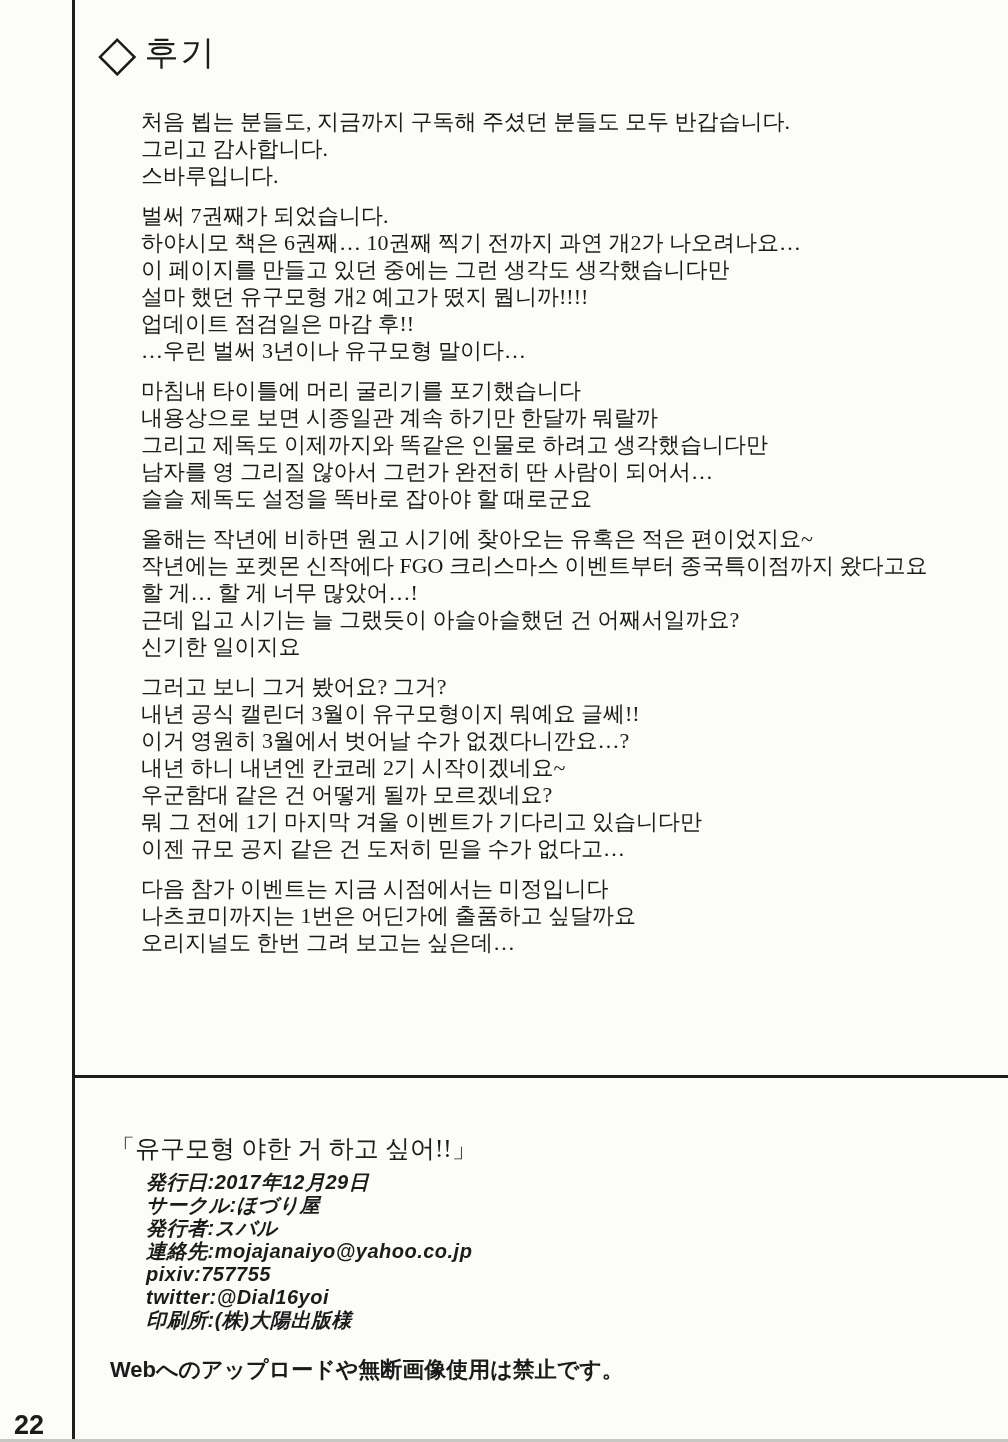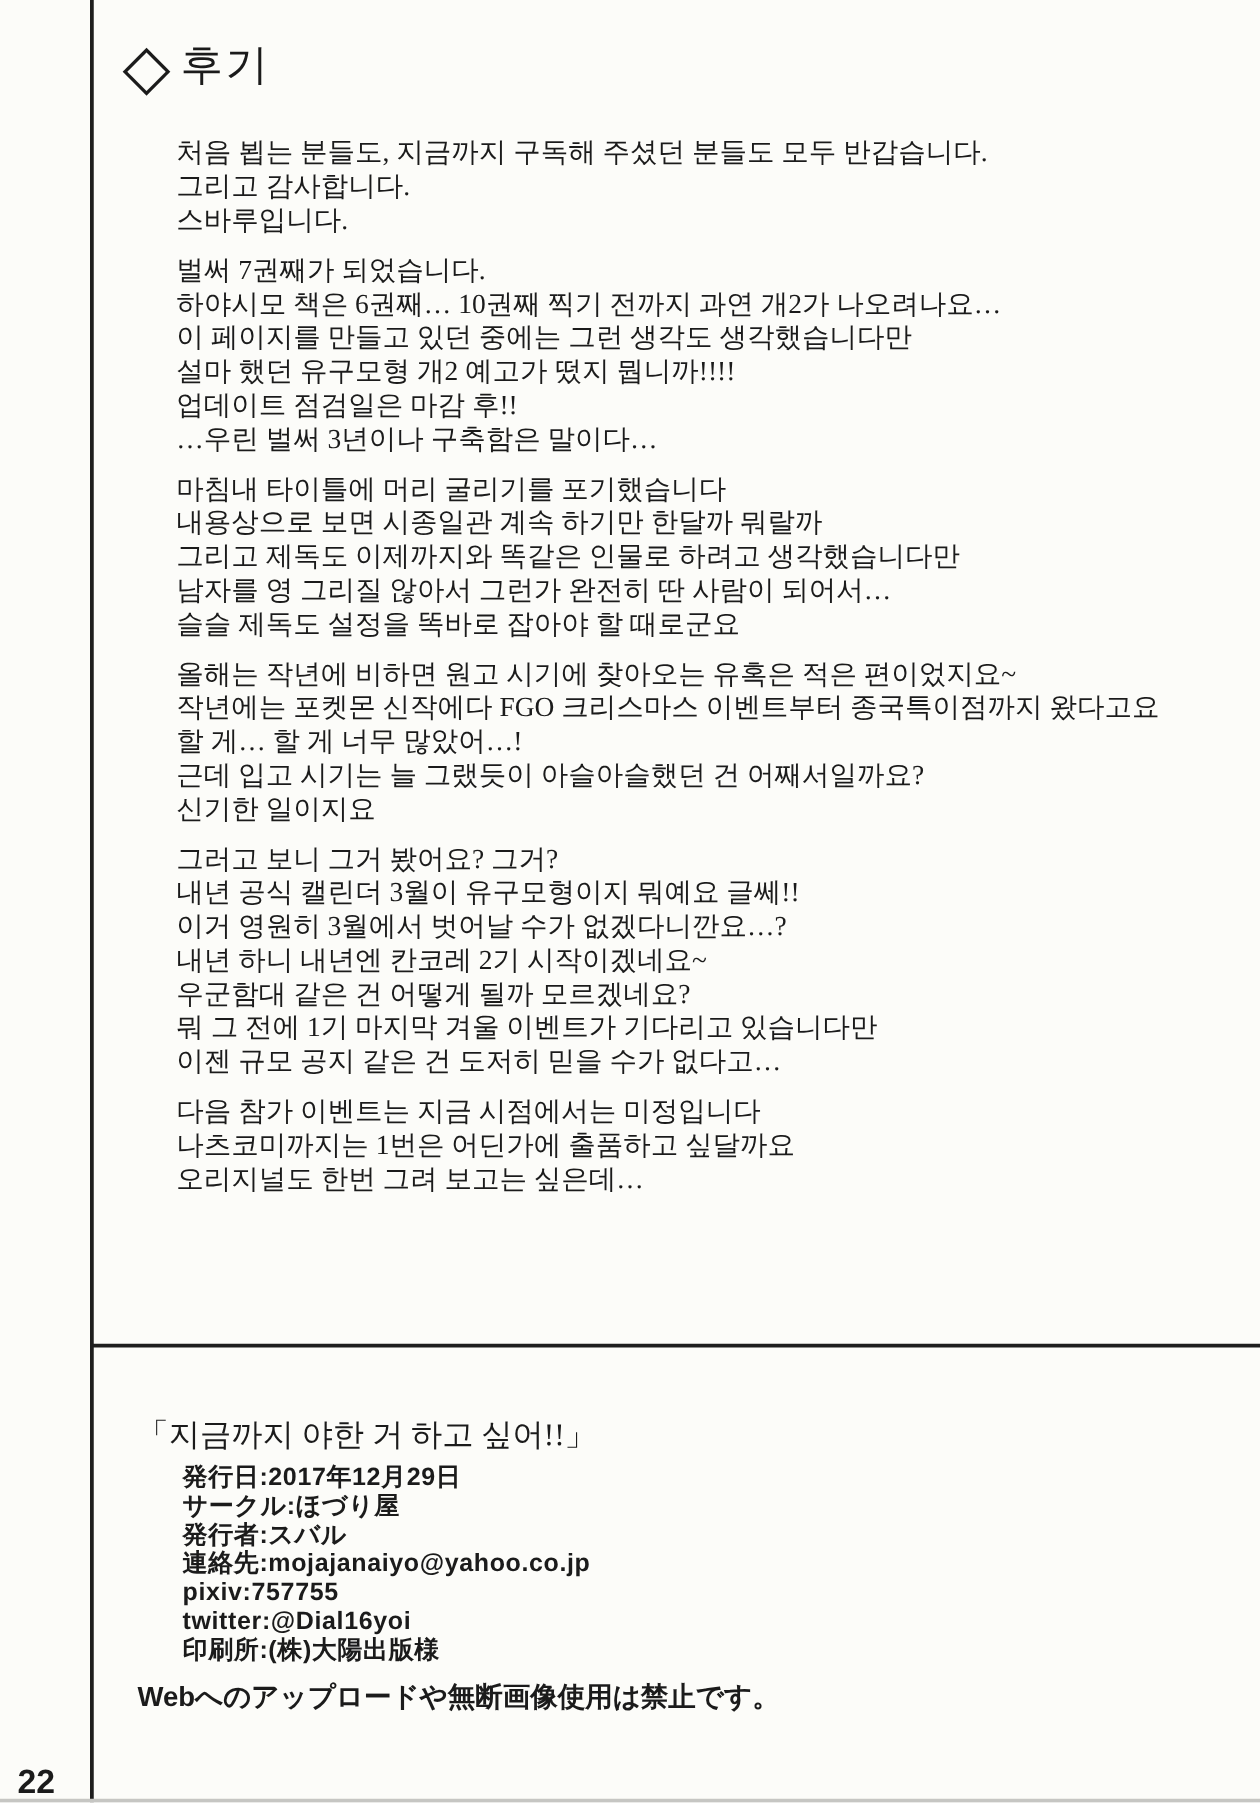--- a/index.html
+++ b/index.html
@@ -79,23 +79,24 @@
     line-height: 30px;
     margin-bottom: 7px;
     white-space: nowrap;
   }
   .colophon-details {
     font-family: "Liberation Sans", "DejaVu Sans", sans-serif;
     font-weight: bold;
     font-size: 20px;
     line-height: 23px;
     letter-spacing: 0.5px;
+    font-style: italic;
   }
   .colophon-notice {
-    margin-top: 13px;
+    margin-top: 25px;
     font-family: "Liberation Sans", "DejaVu Sans", sans-serif;
     font-weight: bold;
     font-size: 22px;
     line-height: 26px;
     white-space: nowrap;
   }
   .page-number {
     position: absolute;
     left: 14px;
     top: 1394px;
@@ -129,21 +130,21 @@
         <div class="line">처음 뵙는 분들도, 지금까지 구독해 주셨던 분들도 모두 반갑습니다.</div>
         <div class="line">그리고 감사합니다.</div>
         <div class="line">스바루입니다.</div>
       </div>
       <div class="para">
         <div class="line">벌써 7권째가 되었습니다.</div>
         <div class="line">하야시모 책은 6권째… 10권째 찍기 전까지 과연 개2가 나오려나요…</div>
         <div class="line">이 페이지를 만들고 있던 중에는 그런 생각도 생각했습니다만</div>
         <div class="line">설마 했던 유구모형 개2 예고가 떴지 뭡니까!!!!</div>
         <div class="line">업데이트 점검일은 마감 후!!</div>
-        <div class="line">…우린 벌써 3년이나 구축함은 말이다…</div>
+        <div class="line">…우린 벌써 3년이나 유구모형 말이다…</div>
       </div>
       <div class="para">
         <div class="line">마침내 타이틀에 머리 굴리기를 포기했습니다</div>
         <div class="line">내용상으로 보면 시종일관 계속 하기만 한달까 뭐랄까</div>
         <div class="line">그리고 제독도 이제까지와 똑같은 인물로 하려고 생각했습니다만</div>
         <div class="line">남자를 영 그리질 않아서 그런가 완전히 딴 사람이 되어서…</div>
         <div class="line">슬슬 제독도 설정을 똑바로 잡아야 할 때로군요</div>
       </div>
       <div class="para">
         <div class="line">올해는 작년에 비하면 원고 시기에 찾아오는 유혹은 적은 편이었지요~</div>
@@ -164,21 +165,21 @@
       <div class="para">
         <div class="line">다음 참가 이벤트는 지금 시점에서는 미정입니다</div>
         <div class="line">나츠코미까지는 1번은 어딘가에 출품하고 싶달까요</div>
         <div class="line">오리지널도 한번 그려 보고는 싶은데…</div>
       </div>
     </div>
 
   <div class="hline"></div>
 
   <div class="colophon">
-    <div class="colophon-title">「지금까지 야한 거 하고 싶어!!」</div>
+    <div class="colophon-title">「유구모형 야한 거 하고 싶어!!」</div>
     <div class="colophon-details" id="colophon-details">
         <div class="line">発行日:2017年12月29日</div>
         <div class="line">サークル:ほづり屋</div>
         <div class="line">発行者:スバル</div>
         <div class="line">連絡先:mojajanaiyo@yahoo.co.jp</div>
         <div class="line">pixiv:757755</div>
         <div class="line">twitter:@Dial16yoi</div>
         <div class="line">印刷所:(株)大陽出版様</div>
       </div>
     <div class="colophon-notice">Webへのアップロードや無断画像使用は禁止です。</div>

